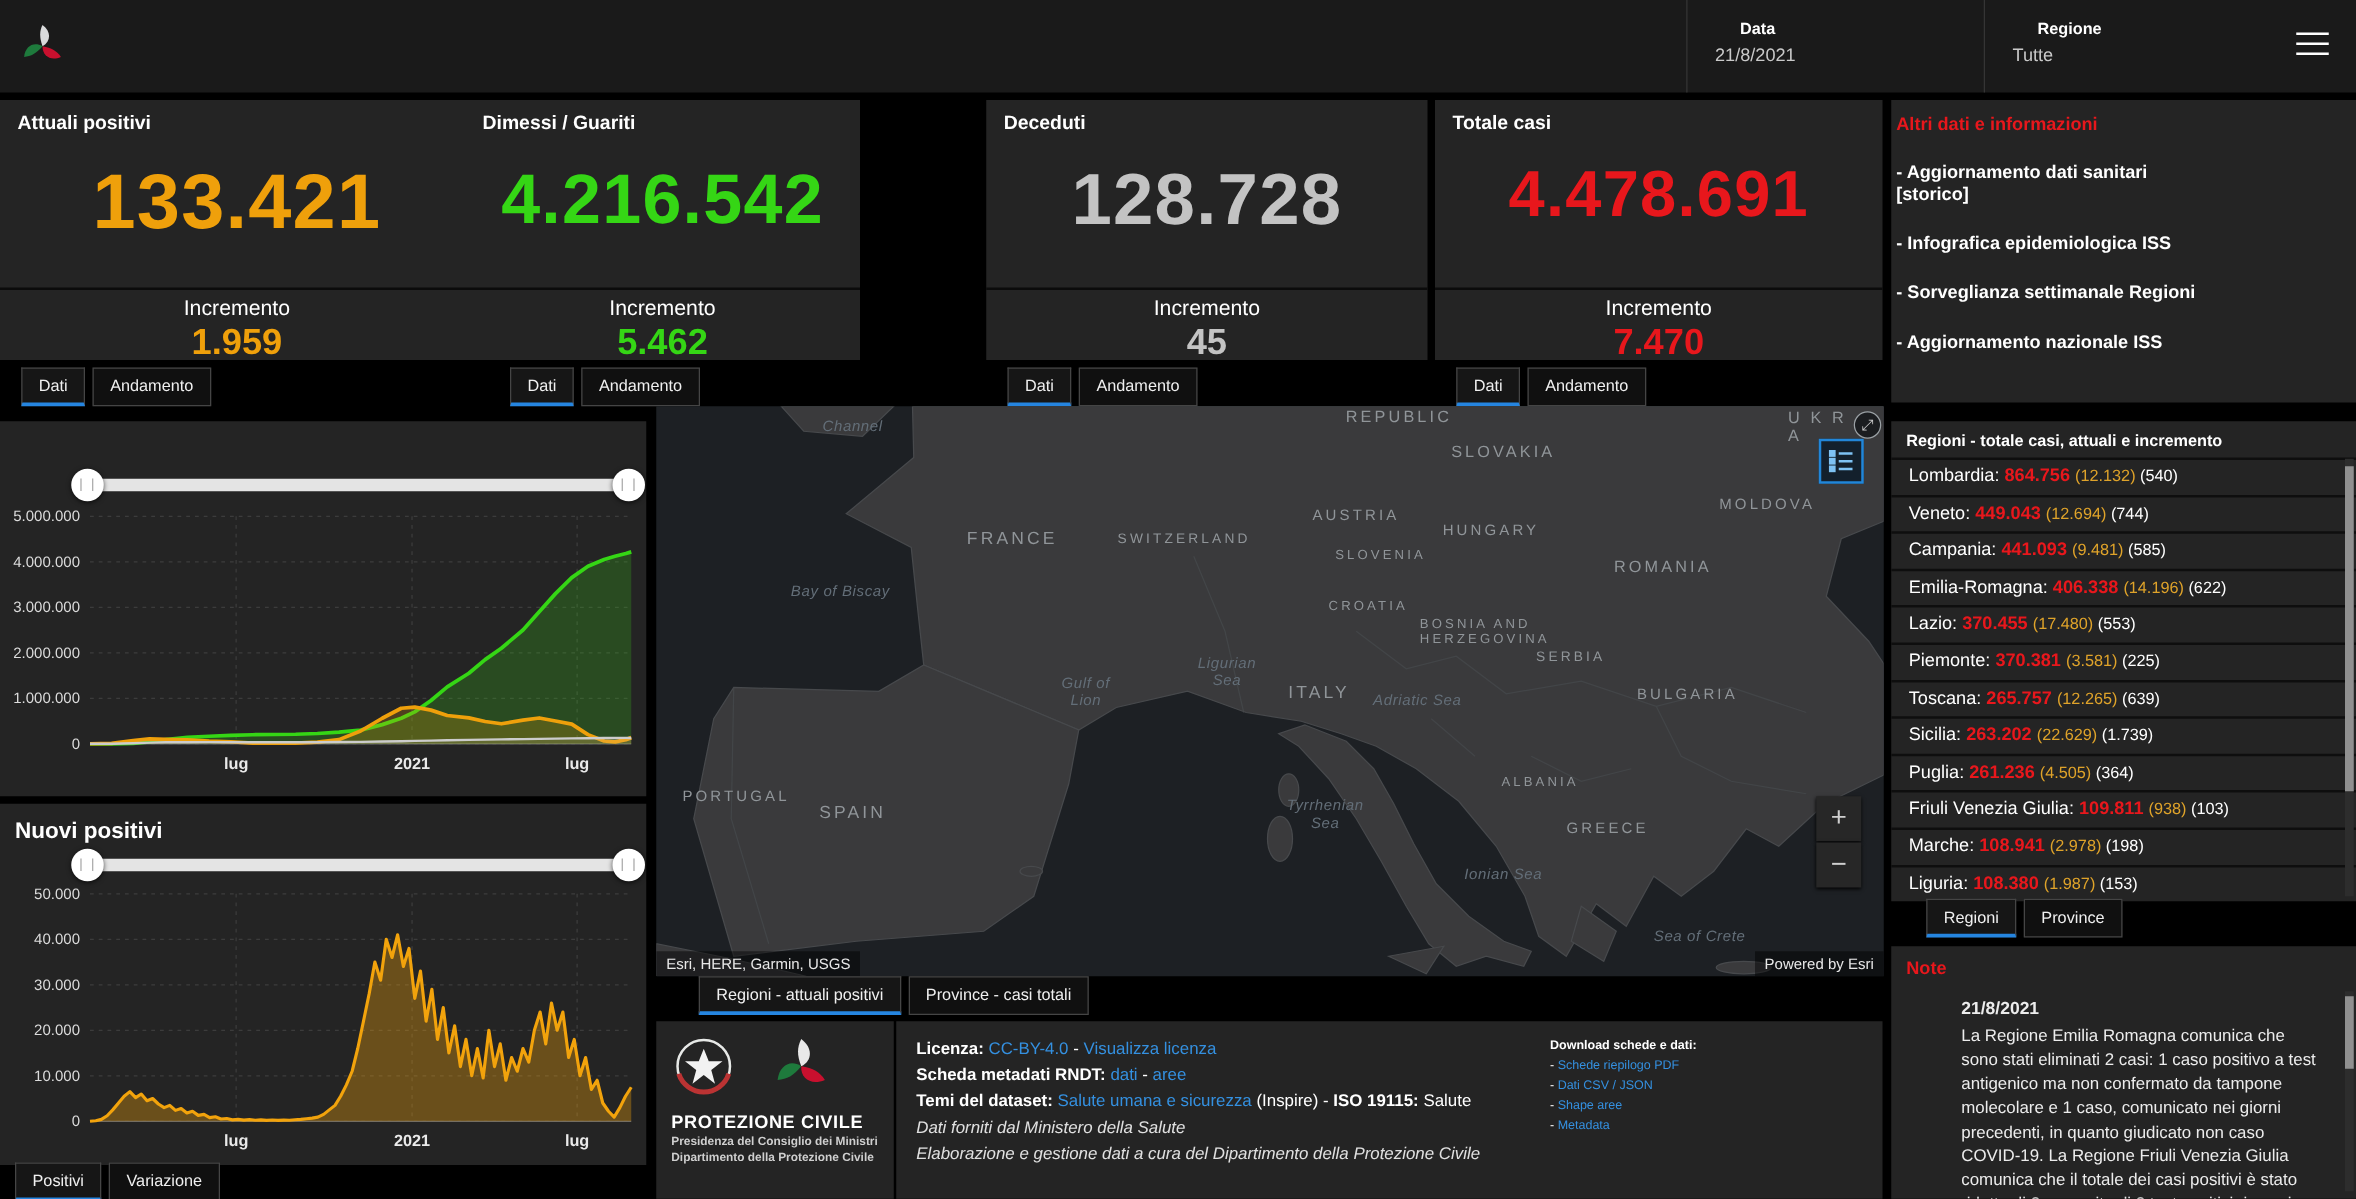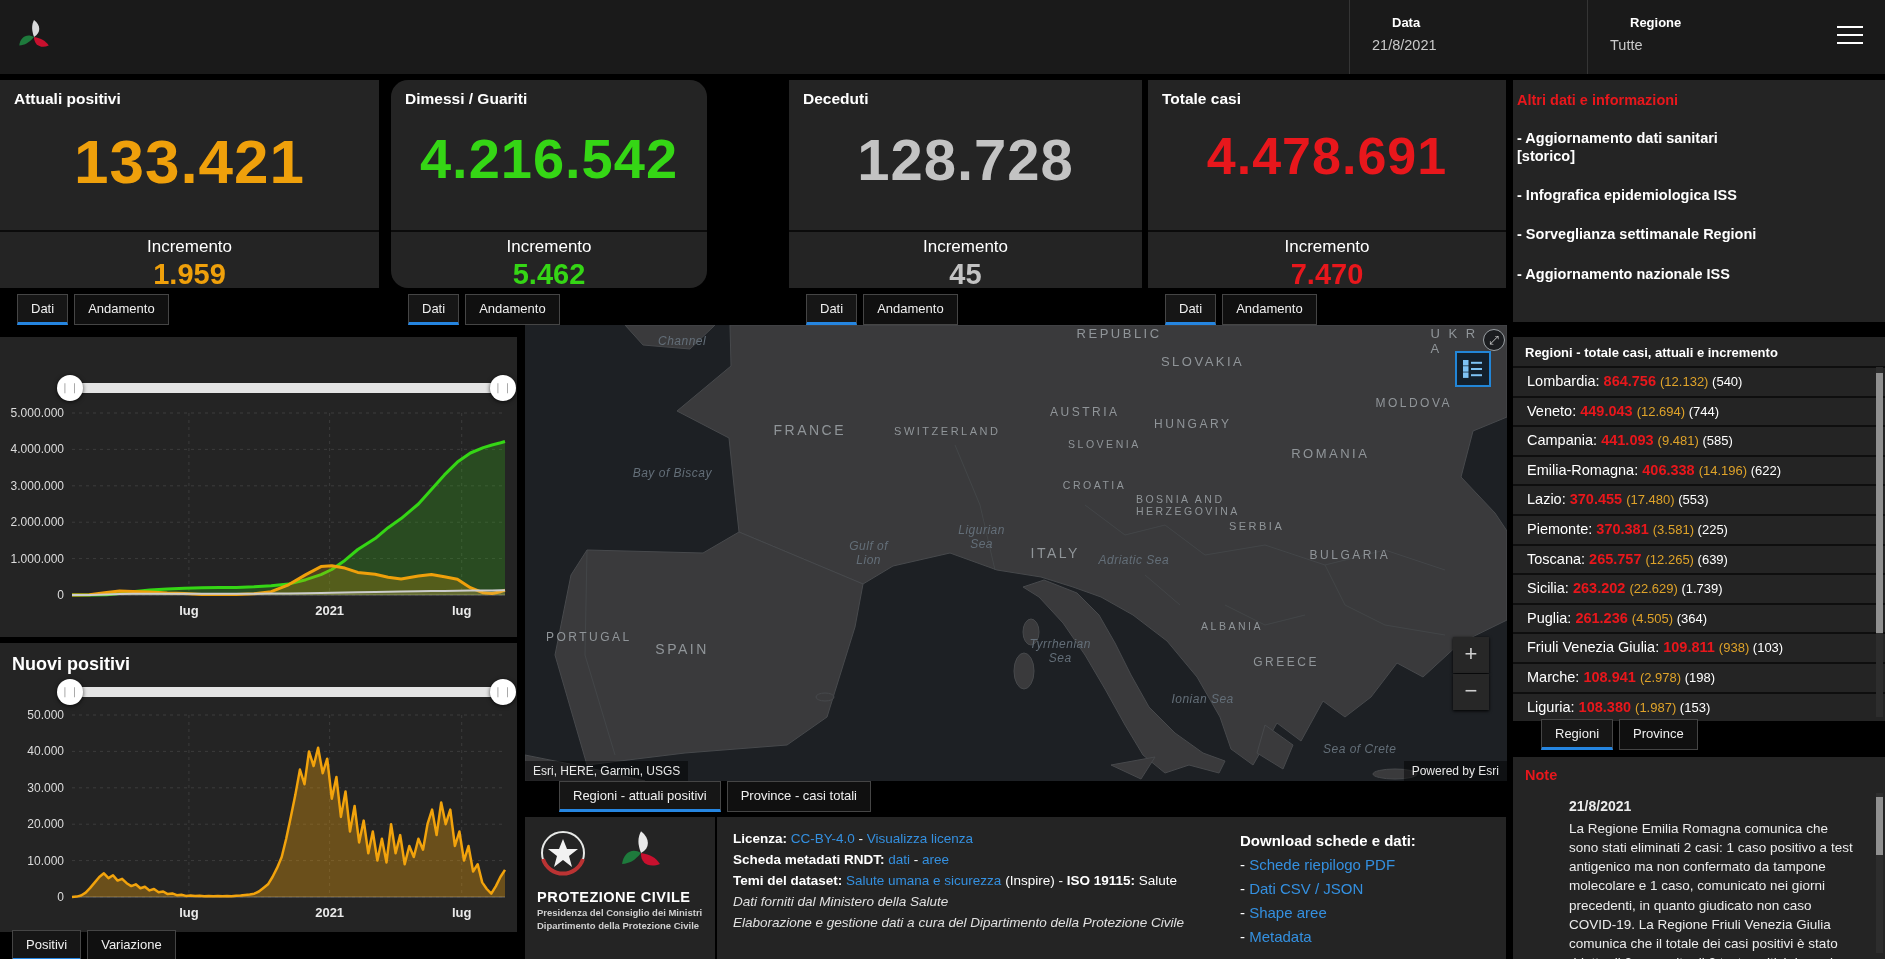--- a/index.html
+++ b/index.html
@@ -64,21 +64,21 @@
                     background:rgba(20,22,25,.8); cursor:pointer; }
   .zoom-btn { position:absolute; right:18px; width:36px; height:36px; background:#272727; color:#cfcfcf;
               font-size:22px; text-align:center; line-height:34px; cursor:pointer; box-shadow:0 1px 3px #000; }
 
   
   #logos { left:525px; top:817px; width:190px; height:142px; padding:10px 12px; }
   #logo-title { font-size:14.5px; font-weight:bold; letter-spacing:.5px; margin-top:6px; }
   .logo-sub { font-size:9.5px; color:#cfcfcf; font-weight:bold; margin-top:2px; }
   #info { left:717px; top:817px; width:789px; height:142px; padding:12px 16px; display:flex; }
   #license-col { flex:1; font-size:13.5px; line-height:1.55; }
-  #download-col { width:250px; font-size:15px; line-height:1.6; }
+  #download-col { width:250px; font-size:10px; line-height:1.6; }
   .b { font-weight:bold; }
   .lnk { color:#3490e0; cursor:pointer; }
   .it { font-style:italic; color:#e0e0e0; }
 
   
   #regioni { left:1513px; top:337px; width:372px; height:384px; overflow:hidden; }
   #regioni-title { font-size:13px; font-weight:bold; padding:8px 12px 6px 12px; }
   .reg-row { height:29.6px; border-top:2px solid #0e0e0e; padding:5px 0 0 14px; font-size:14.5px;
              white-space:nowrap; cursor:pointer; }
   .reg-name { color:#fff; }
@@ -126,21 +126,21 @@
       <div class="card-big" style="color: rgb(239, 160, 11); font-size: 62px;">133.421</div>
       <div class="card-inc">
         <div class="card-inc-label">Incremento</div>
         <div class="card-inc-val" style="color: rgb(239, 160, 11);">1.959</div>
       </div>
     </div>
     <div class="tabs" style="left: 17px; top: 294px;">
       <div class="tab active">Dati</div>
       <div class="tab">Andamento</div>
     </div>
-    <div class="card" style="left: 391px; width: 316px; border-radius: 17px;">
+    <div class="card" style="left: 372px; width: 316px;">
       <div class="card-title">Dimessi / Guariti</div>
       <div class="card-big" style="color: rgb(53, 214, 21); font-size: 56px;">4.216.542</div>
       <div class="card-inc">
         <div class="card-inc-label">Incremento</div>
         <div class="card-inc-val" style="color: rgb(53, 214, 21);">5.462</div>
       </div>
     </div>
     <div class="tabs" style="left: 408px; top: 294px;">
       <div class="tab active">Dati</div>
       <div class="tab">Andamento</div>

